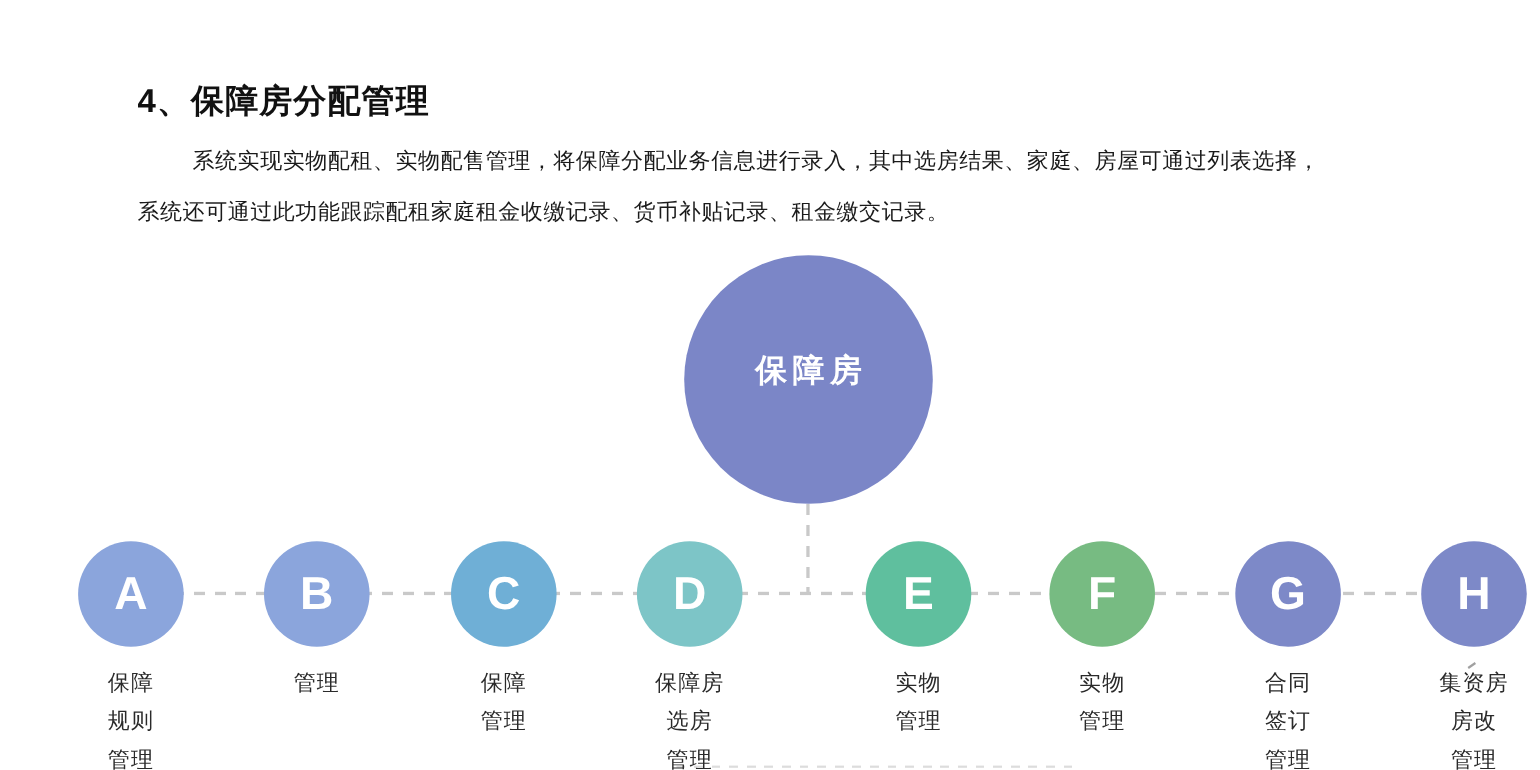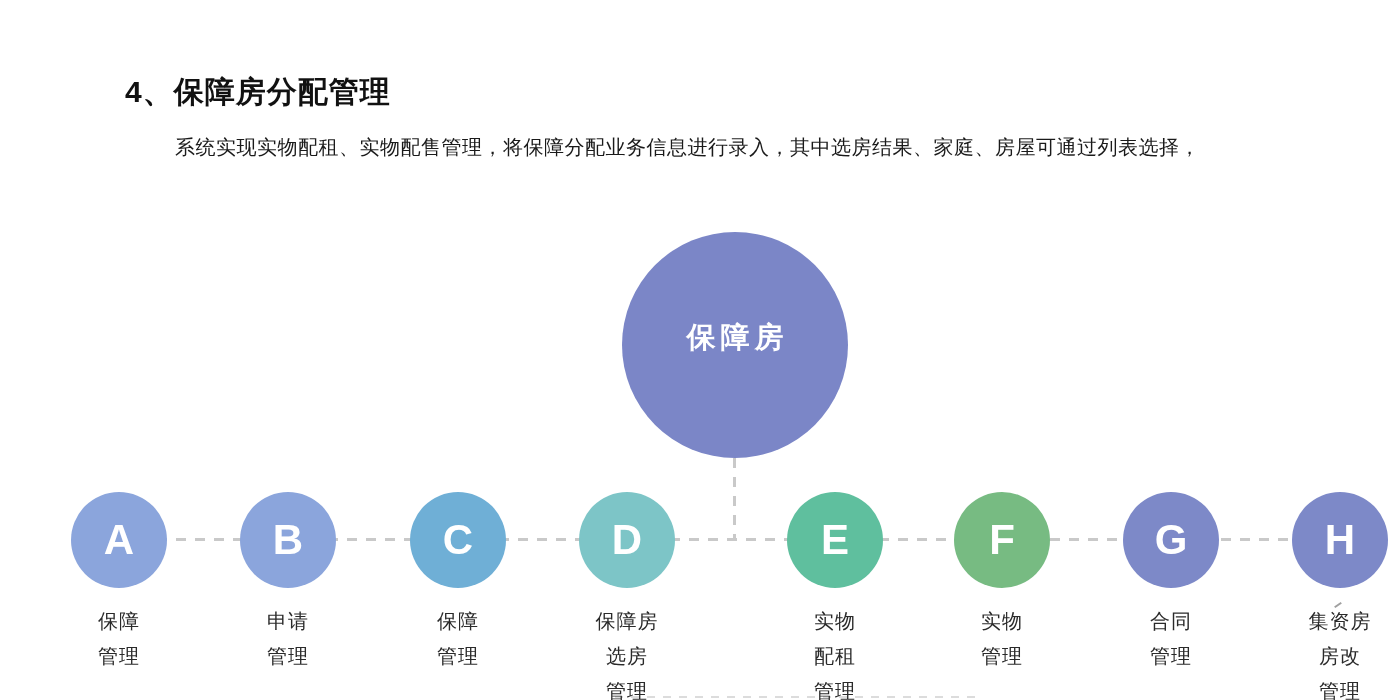--- a/index.html
+++ b/index.html
@@ -122,74 +122,75 @@
 </style>
 </head>
 <body>
 
 <div class="page">
 
   <h1 class="heading">4、保障房分配管理</h1>
 
   <div class="para">
     <div class="line indent">系统实现实物配租、实物配售管理，将保障分配业务信息进行录入，其中选房结果、家庭、房屋可通过列表选择，</div>
+    <div class="line">系统还可通过此功能跟踪配租家庭租金收缴记录、货币补贴记录、租金缴交记录。</div>
   </div>
 
   <div class="diagram">
 
     <div class="h-dash"></div>
     <div class="v-dash"></div>
     <div class="bottom-faint-dash"></div>
     <div class="stray-mark"></div>
 
     <div class="center-circle" style="background-color: rgb(123, 134, 199);">
       <div class="cline">保障房</div>
     </div>
 
     <div class="node-circle" style="--cx: 79px; background-color: rgb(139, 165, 220);">A</div>
     <div class="node-label" style="--cx:79px">
       <div>保障</div>
+      <div>规则</div>
       <div>管理</div>
     </div>
 
     <div class="node-circle" style="--cx: 248px; background-color: rgb(139, 165, 220);">B</div>
     <div class="node-label" style="--cx:248px">
-      <div>申请</div>
       <div>管理</div>
     </div>
 
     <div class="node-circle" style="--cx: 418px; background-color: rgb(111, 175, 214);">C</div>
     <div class="node-label" style="--cx:418px">
       <div>保障</div>
       <div>管理</div>
     </div>
 
     <div class="node-circle" style="--cx: 587px; background-color: rgb(125, 197, 199);">D</div>
     <div class="node-label" style="--cx:587px">
       <div>保障房</div>
       <div>选房</div>
       <div>管理</div>
     </div>
 
     <div class="node-circle" style="--cx: 795px; background-color: rgb(95, 191, 158);">E</div>
     <div class="node-label" style="--cx:795px">
       <div>实物</div>
-      <div>配租</div>
       <div>管理</div>
     </div>
 
     <div class="node-circle" style="--cx: 962px; background-color: rgb(119, 187, 130);">F</div>
     <div class="node-label" style="--cx:962px">
       <div>实物</div>
       <div>管理</div>
     </div>
 
     <div class="node-circle" style="--cx: 1131px; background-color: rgb(125, 137, 200);">G</div>
     <div class="node-label" style="--cx:1131px">
       <div>合同</div>
+      <div>签订</div>
       <div>管理</div>
     </div>
 
     <div class="node-circle" style="--cx: 1300px; background-color: rgb(125, 137, 200);">H</div>
     <div class="node-label" style="--cx:1300px">
       <div>集资房</div>
       <div>房改</div>
       <div>管理</div>
     </div>
 

